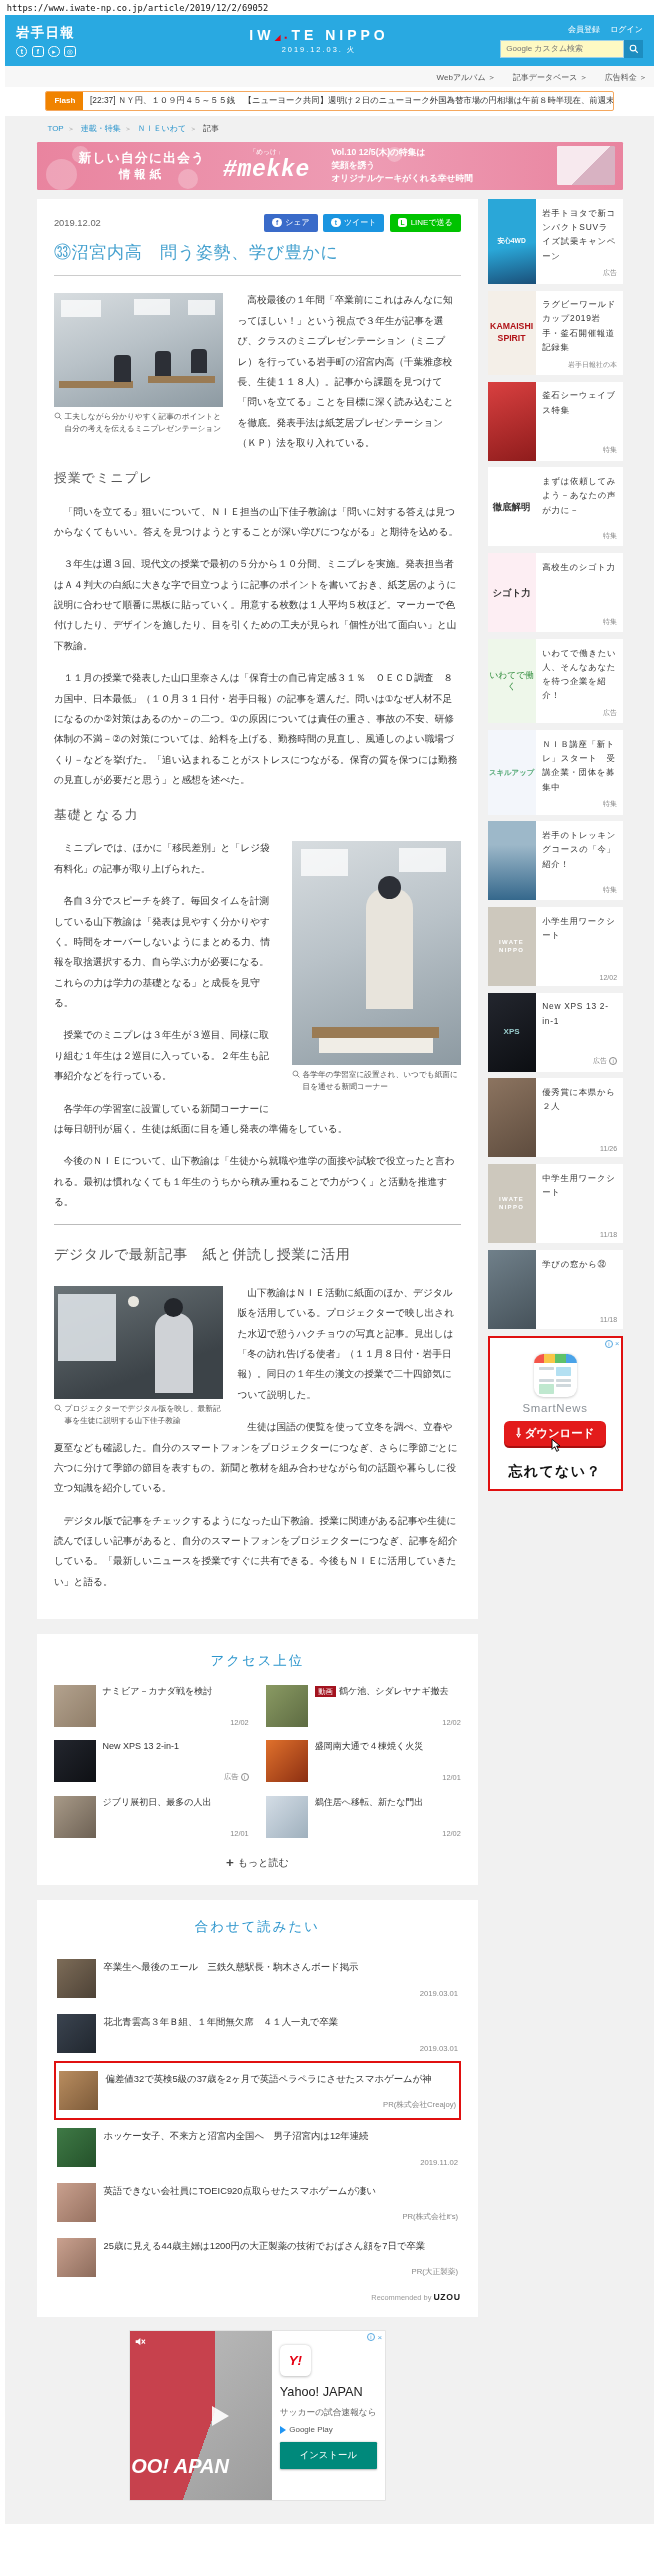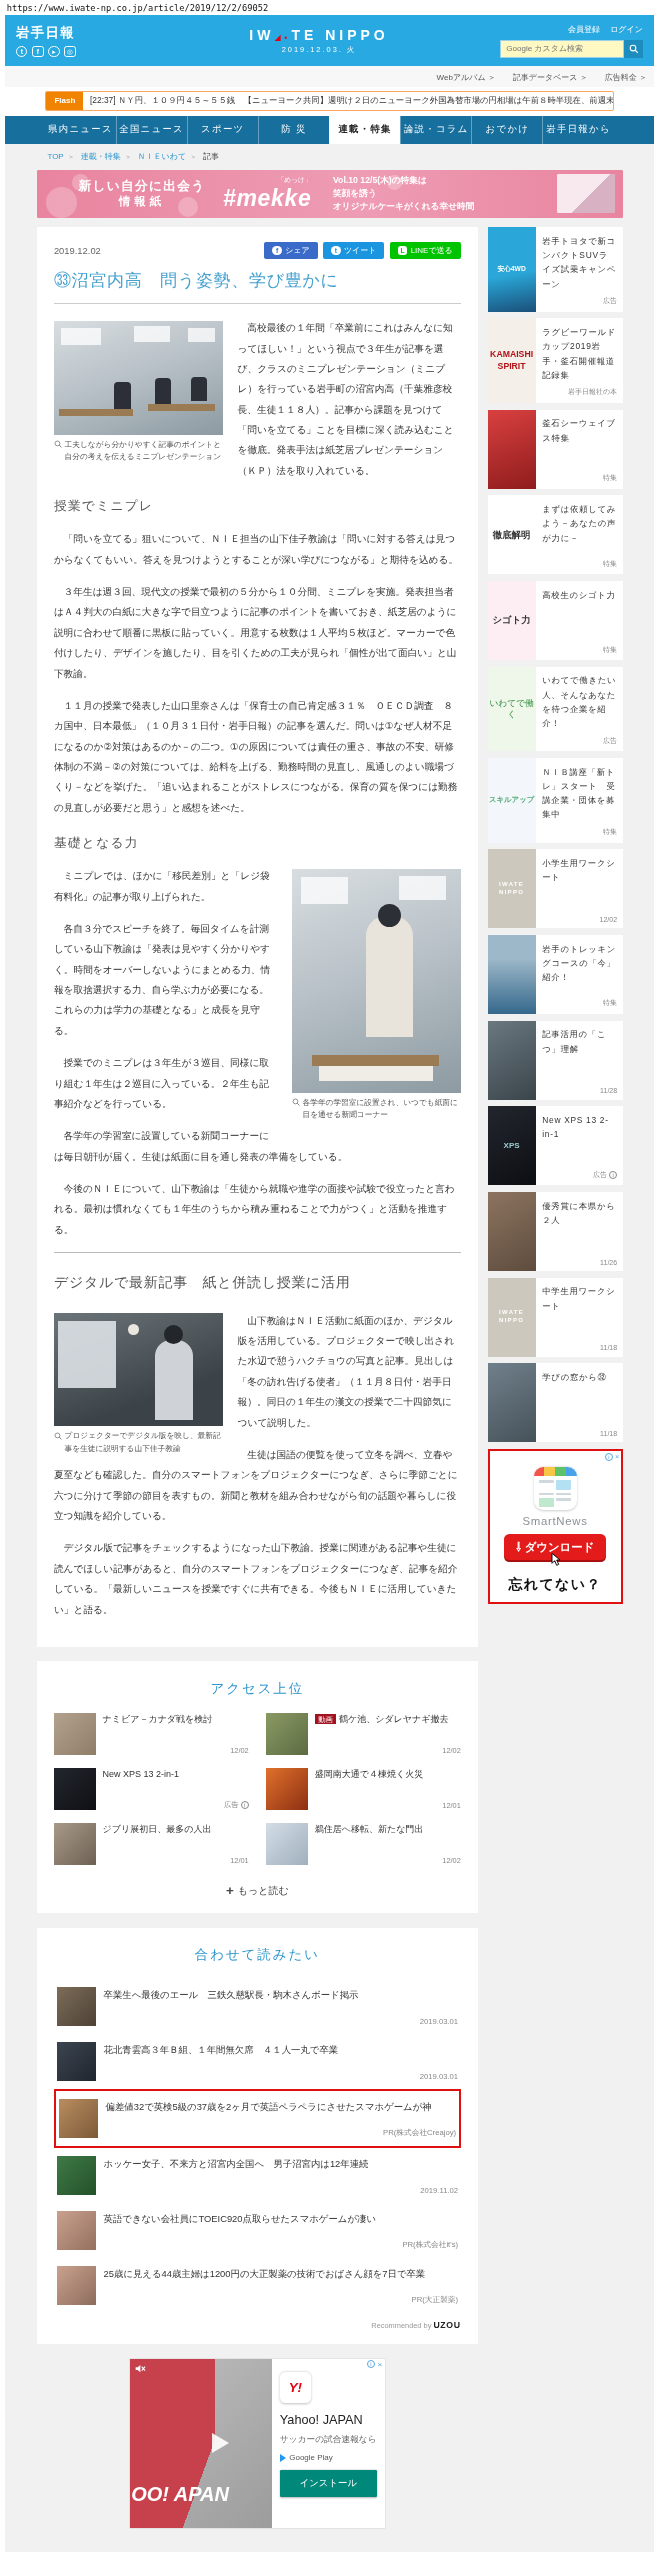--- a/index.html
+++ b/index.html
@@ -49,21 +49,21 @@
   .crumbs span:last-child { color:#444; }
 
   
   .content-band { background:#f1f1f1; padding:5.4px 0 24px; }
   .banner { width:586px; margin:0 auto 9.4px; height:48px; background:linear-gradient(90deg,#e9849f,#ee9cb4 55%,#e9849f); border-radius:1.3px; display:flex; align-items:center; color:#fff; position:relative; overflow:hidden; padding:0 8px; }
   .banner .dot { position:absolute; border-radius:50%; background:rgba(255,255,255,.25); }
   .d1{width:31px;height:31px;left:9.4px;top:17.4px;} .d2{width:17.4px;height:17.4px;left:35px;top:4px;} .d3{width:20px;height:20px;left:141px;top:27px;} .d4{width:14.7px;height:14.7px;right:221px;top:5.4px;}
   .ban-left { margin-left:34px; text-align:center; line-height:1.3; z-index:1; }
   .ban-l1 { font-size:12.7px; font-weight:bold; letter-spacing:1.3px; }
   .ban-l2 { font-size:11.4px; font-weight:bold; letter-spacing:4px; }
-  .ban-mid { margin-left:17.4px; z-index:1; text-align:right; }
+  .ban-mid { margin-left:17.4px; z-index:1; text-align:center;font-family:Liberation Mono, monospace; }
   .ban-kana { font-size:6.7px; }
   .ban-tag { font-size:23px; font-weight:bold; font-style:italic; letter-spacing:0.7px; }
   .ban-right { margin-left:21.4px; z-index:1; line-height:1.5; font-size:8.7px; font-weight:bold; }
   .ban-cover { margin-left:auto; width:58px; height:39px; background:linear-gradient(135deg,#f7e9ee 55%,#d8b2c2 55%); border-radius:1.3px; z-index:1; }
 
   
   .main { width:586px; margin:0 auto; display:flex; gap:9.4px; align-items:flex-start; }
   .colL { width:442px; }
   .colR { width:135px; }
 
@@ -200,30 +200,20 @@
     <a>広告料金 ＞</a>
   </div>
 
   <div class="flashwrap">
     <div class="flash">
       <span class="flash-badge">Flash</span>
       <span class="flash-text">[22:37] ＮＹ円、１０９円４５～５５銭　【ニューヨーク共同】週明け２日のニューヨーク外国為替市場の円相場は午前８時半現在、前週末比１２銭円安ドル高の１ド…</span>
     </div>
   </div>
 
-  <nav class="nav">
-    <div class="nav-item">県内ニュース</div>
-    <div class="nav-item">全国ニュース</div>
-    <div class="nav-item">スポーツ</div>
-    <div class="nav-item">防 災</div>
-    <div class="nav-item active">連載・特集</div>
-    <div class="nav-item">論説・コラム</div>
-    <div class="nav-item">おでかけ</div>
-    <div class="nav-item">岩手日報から</div>
-  </nav>
 
   <div class="crumbs">
     <span>TOP</span>
     <span>連載・特集</span>
     <span>ＮＩＥいわて</span>
     <span>記事</span>
   </div>
 
   <div class="content-band">
 
@@ -532,44 +522,35 @@
         <div class="side-item">
           <div class="side-thumb" style="color: rgb(85, 170, 119); font-size: 7.4px; background: rgb(243, 246, 251);">
               <span>スキルアップ</span>
             </div>
           <div class="side-body">
               <div class="side-label">ＮＩＢ講座「新トレ」スタート　受講企業・団体を募集中</div>
               <div class="side-tag">特集</div>
             </div>
         </div>
         <div class="side-item">
+          <div class="side-thumb" style="background: linear-gradient(rgb(157, 184, 201) 30%, rgb(53, 104, 140));">
+              <span></span>
+            </div>
+          <div class="side-body">
+              <div class="side-label">岩手のトレッキングコースの「今」紹介！</div>
+              <div class="side-tag">特集</div>
+            </div>
+        </div>
+        <div class="side-item">
           <div class="side-thumb" style="color: rgb(255, 255, 255); font-size: 6px; letter-spacing: 1.3px; background: rgb(205, 200, 189);">
               <span>IWATE NIPPO</span>
             </div>
           <div class="side-body">
               <div class="side-label">小学生用ワークシート</div>
               <div class="side-tag">12/02</div>
-            </div>
-        </div>
-        <div class="side-item">
-          <div class="side-thumb" style="background: linear-gradient(rgb(157, 184, 201) 30%, rgb(53, 104, 140));">
-              <span></span>
-            </div>
-          <div class="side-body">
-              <div class="side-label">岩手のトレッキングコースの「今」紹介！</div>
-              <div class="side-tag">特集</div>
-            </div>
-        </div>
-        <div class="side-item">
-          <div class="side-thumb" style="background: linear-gradient(150deg, rgb(107, 120, 128), rgb(58, 68, 75));">
-              <span></span>
-            </div>
-          <div class="side-body">
-              <div class="side-label">記事活用の「こつ」理解</div>
-              <div class="side-tag">11/28</div>
             </div>
         </div>
         <div class="side-item">
           <div class="side-thumb" style="color: rgb(153, 204, 204); font-size: 8px; background: linear-gradient(150deg, rgb(35, 38, 46), rgb(12, 14, 18));">
               <span>XPS</span>
             </div>
           <div class="side-body">
               <div class="side-label">New XPS 13 2-in-1</div>
               <div class="side-tag"><span>広告</span><span class="info-i">i</span></div>
             </div>

